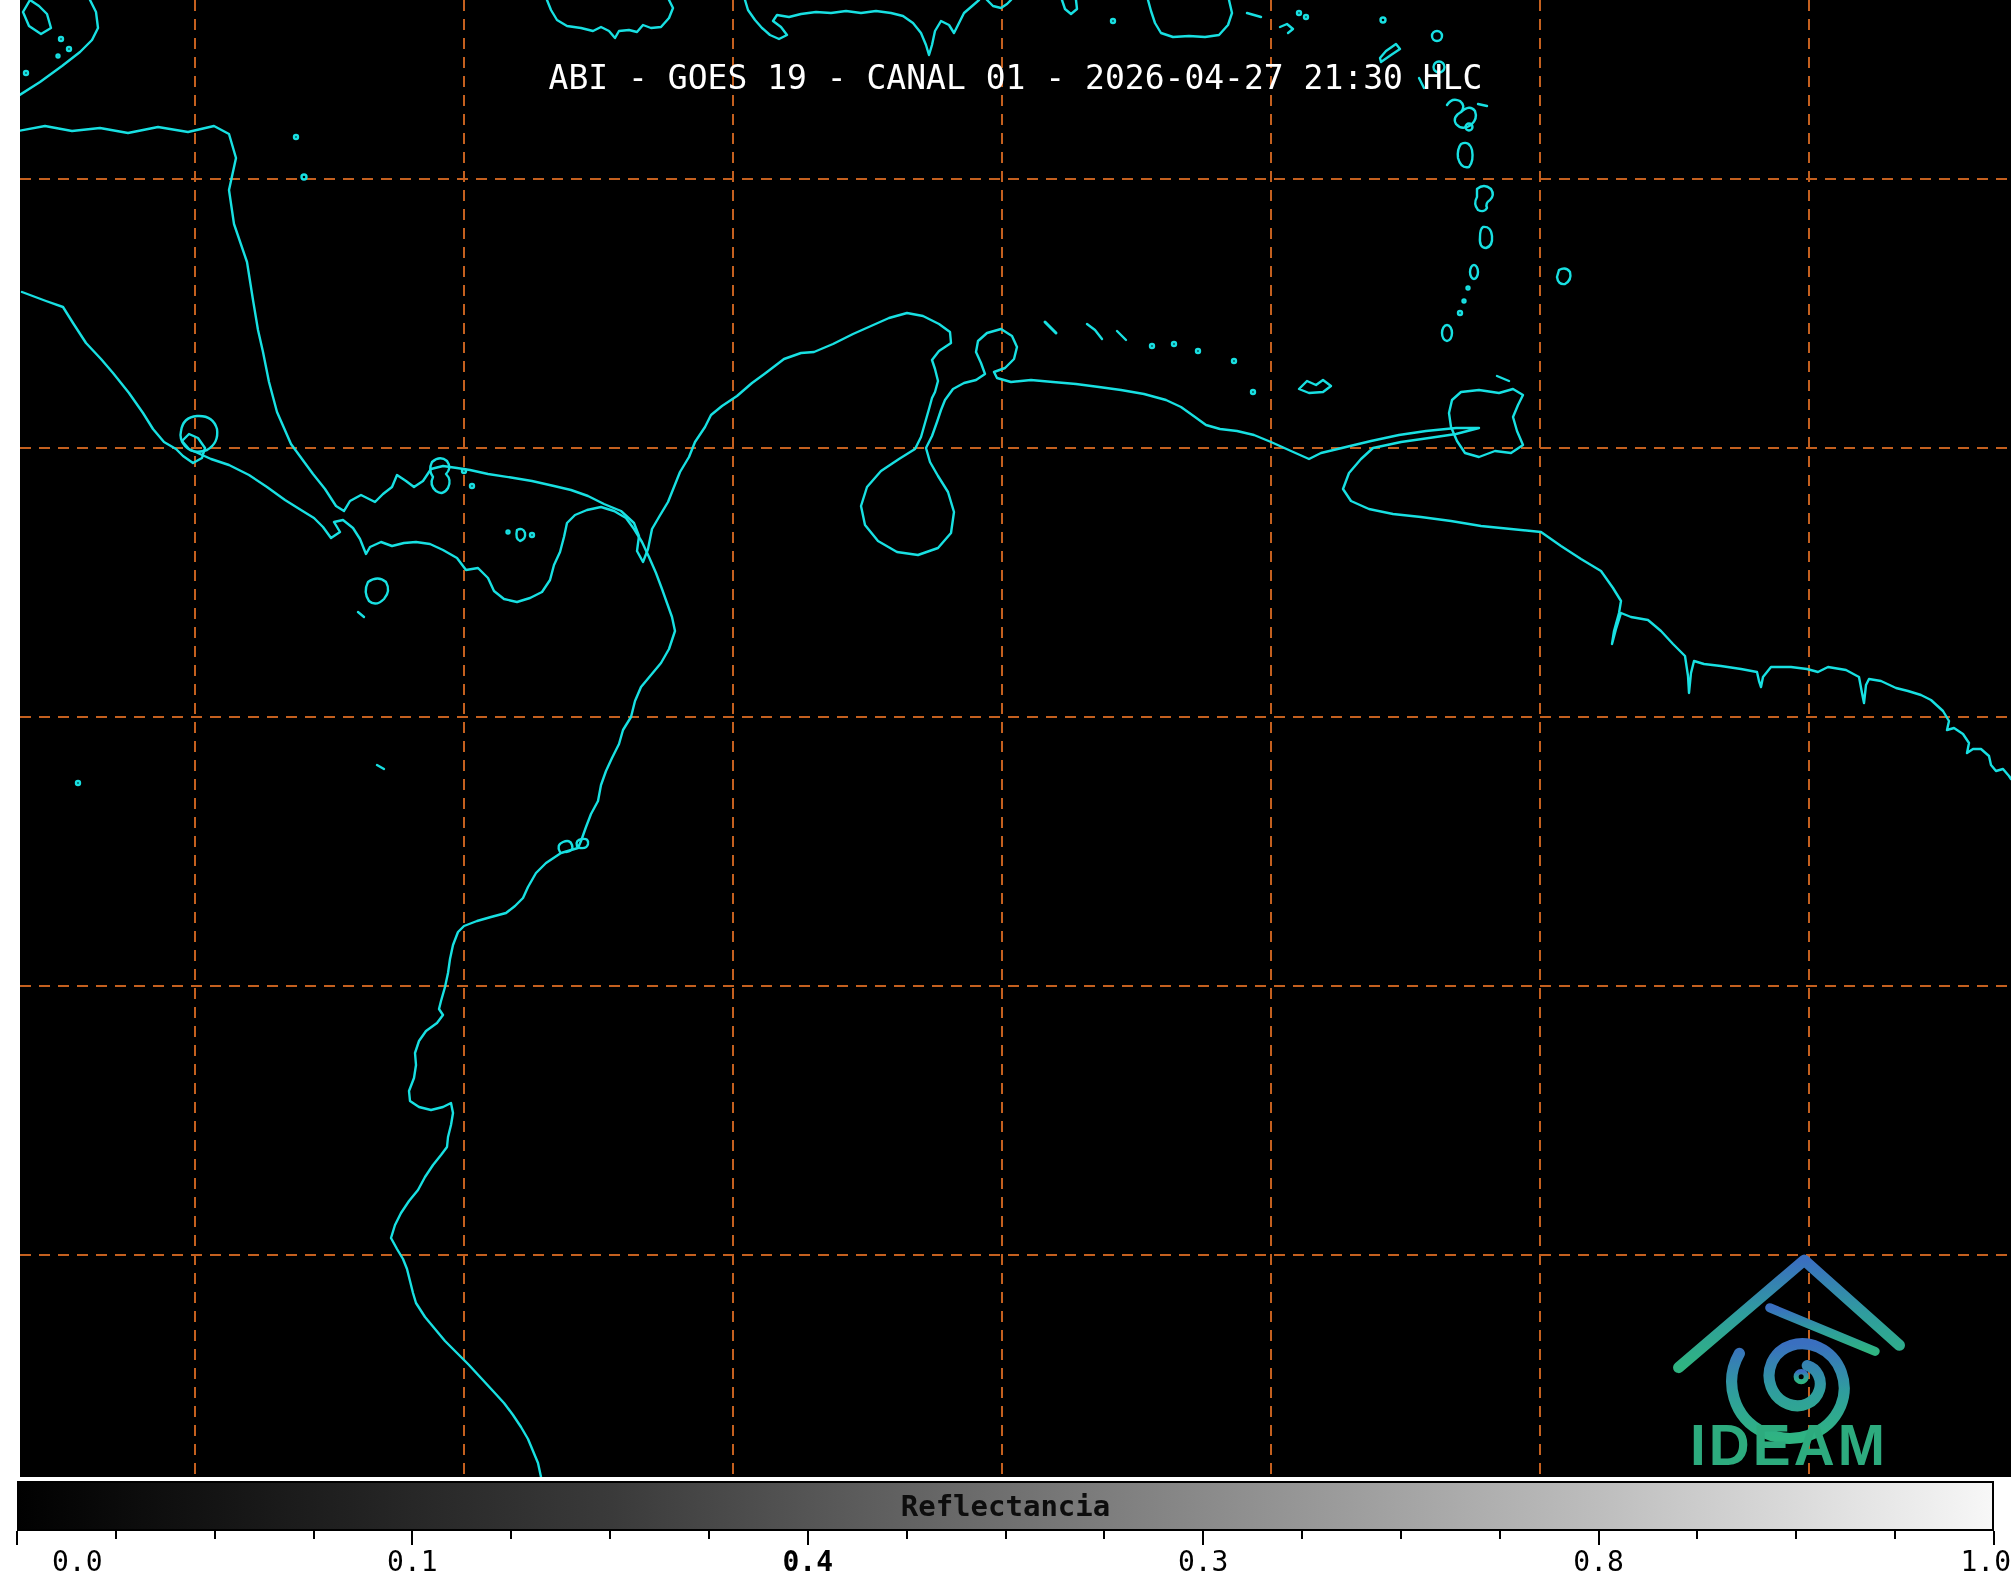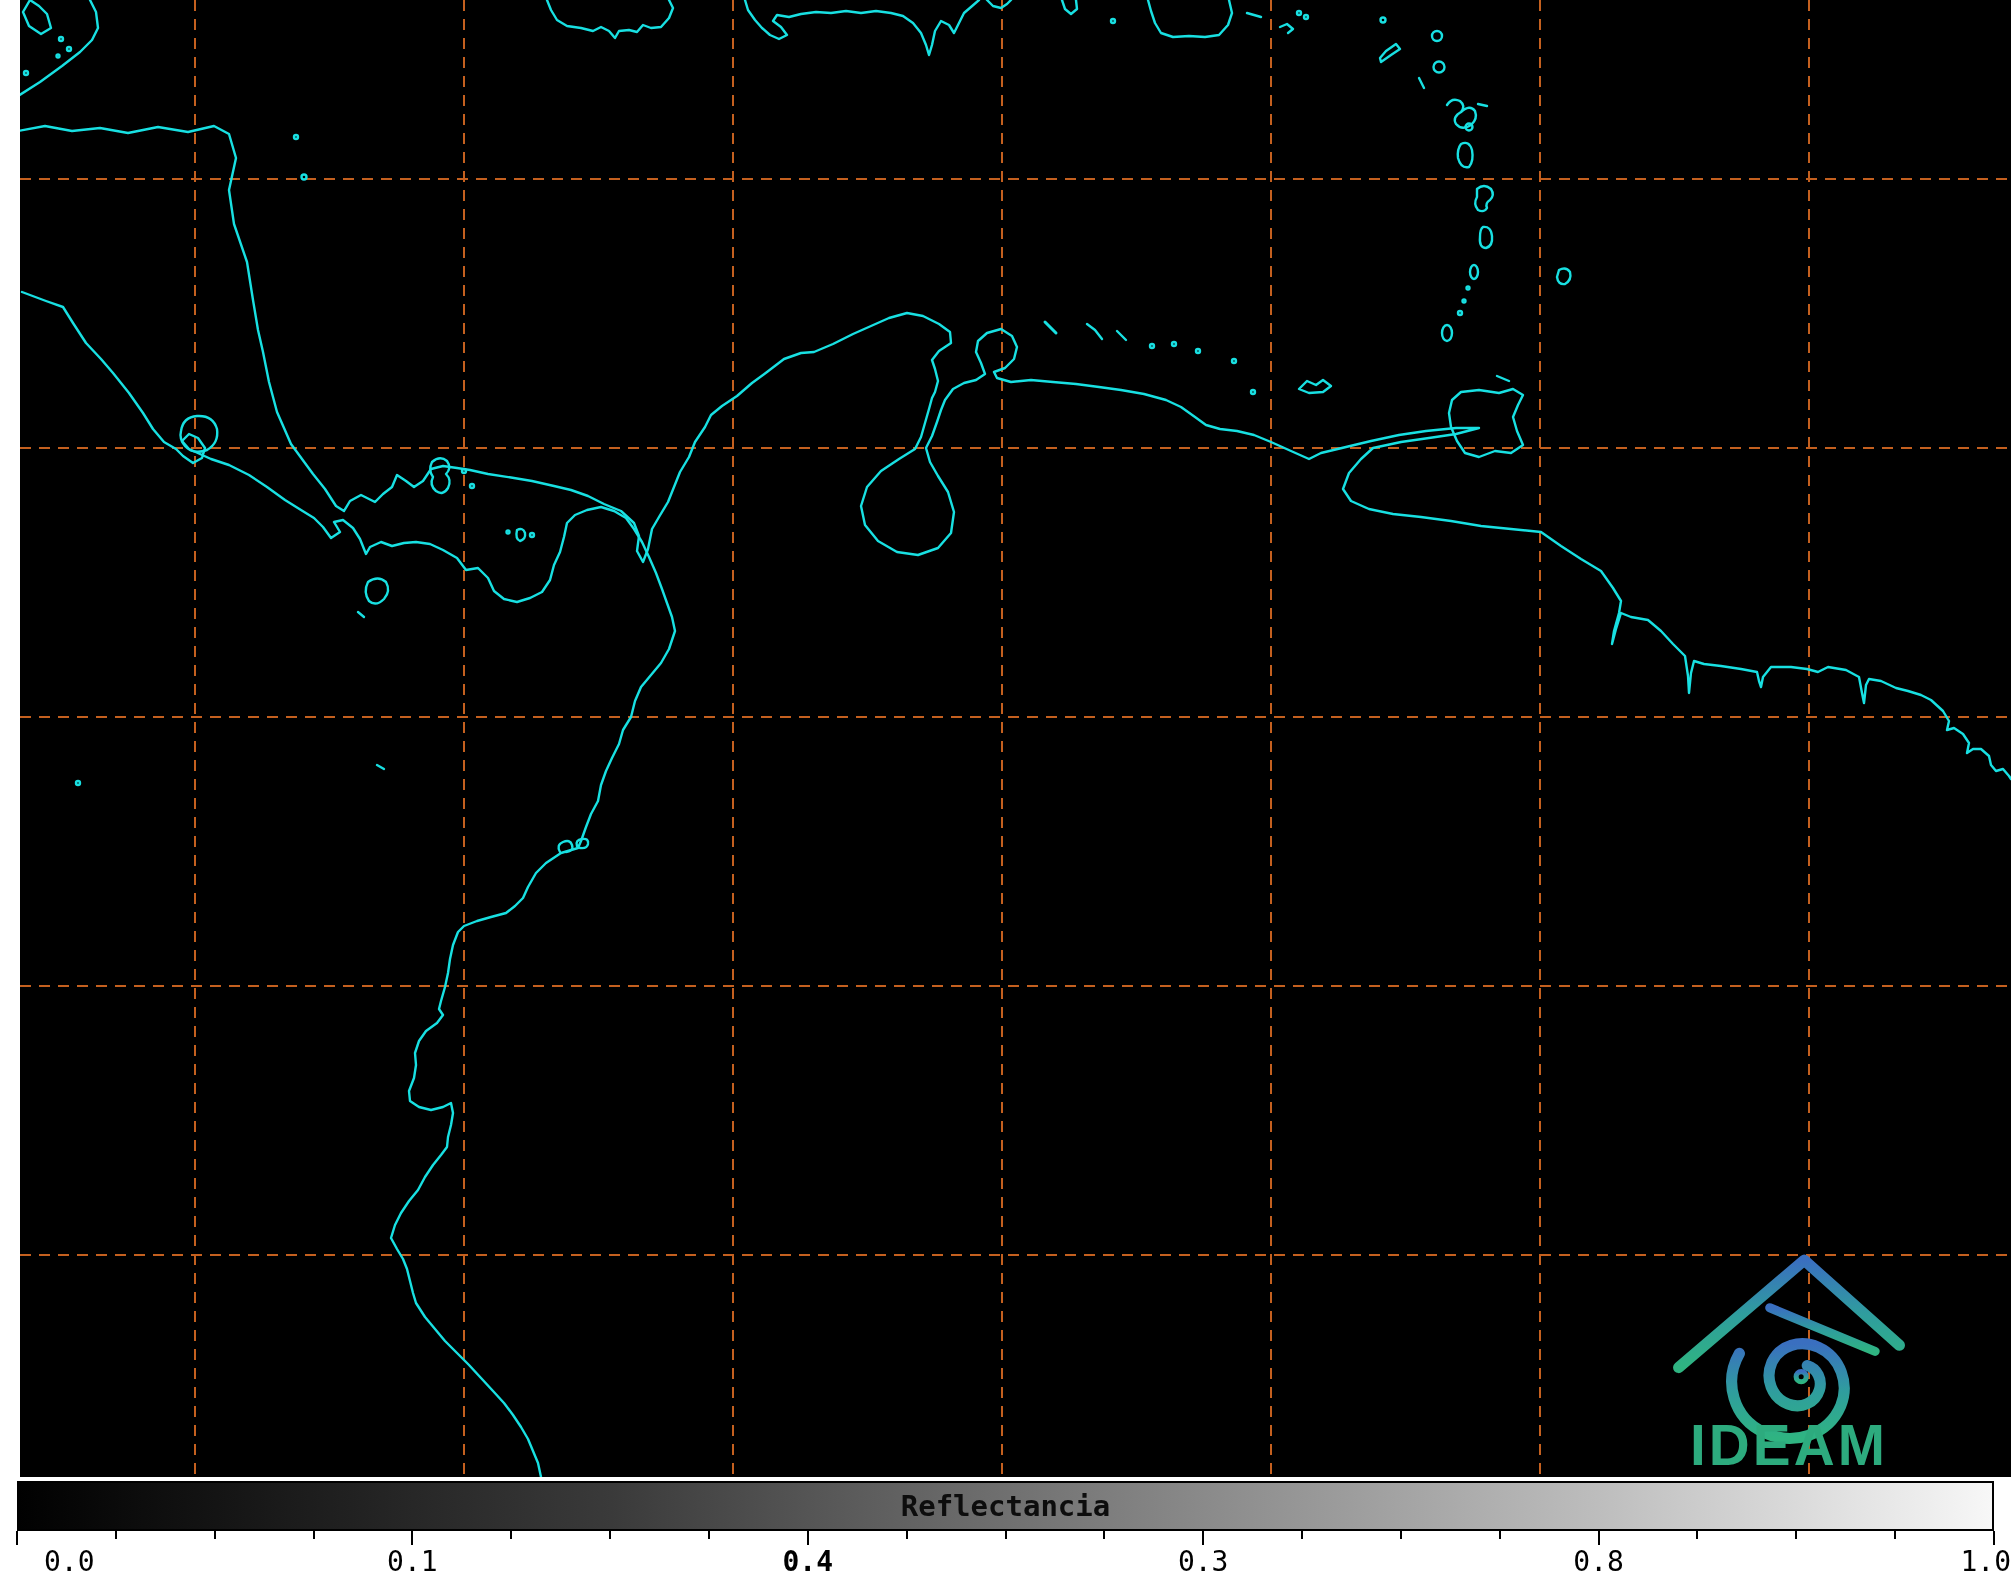--- a/index.html
+++ b/index.html
@@ -175,20 +175,21 @@
         <path d="M377,765 L384,769"></path>
 
         <path d="M30,0 L23,12 L29,26 L41,34 L51,28 L47,14 L39,6 L30,0 M18,96 L40,82 L62,66 L80,52 L92,40 L98,28 L96,12 L90,0"></path>
         <circle cx="61" cy="39" r="2"></circle>
           <circle cx="69" cy="49" r="2"></circle>
         <circle cx="58" cy="56" r="1.5"></circle>
           <circle cx="26" cy="73" r="2"></circle>
       </g>
     </svg>
 
+    <div class="map-title">ABI - GOES 19 - CANAL 01 - 2026-04-27 21:30 HLC</div>
 
     <svg class="logo" viewBox="0 0 250 235">
       <defs>
         <linearGradient id="lg" x1="0" y1="0" x2="0" y2="1">
           <stop offset="0%" stop-color="#3a6fc0"></stop>
           <stop offset="50%" stop-color="#2f9d9e"></stop>
           <stop offset="100%" stop-color="#2fb481"></stop>
         </linearGradient>
       </defs>
       <g fill="none" stroke="url(#lg)" stroke-linecap="round" stroke-linejoin="round">
@@ -214,21 +215,21 @@
       <div class="cb-tick minor" style="left: 905.65px;"></div>
       <div class="cb-tick minor" style="left: 1004.5px;"></div>
       <div class="cb-tick minor" style="left: 1103.35px;"></div>
       <div class="cb-tick minor" style="left: 1301.05px;"></div>
       <div class="cb-tick minor" style="left: 1399.9px;"></div>
       <div class="cb-tick minor" style="left: 1498.75px;"></div>
       <div class="cb-tick minor" style="left: 1696.45px;"></div>
       <div class="cb-tick minor" style="left: 1795.3px;"></div>
       <div class="cb-tick minor" style="left: 1894.15px;"></div>
       <div class="cb-tick major" style="left: 16px;"></div>
-      <span class="cb-ticklabel" style="left: 0px; transform: none; padding-left: 44px;">0.0</span>
+      <span class="cb-ticklabel" style="left: 8px; transform: none; padding-left: 44px;">0.0</span>
       <div class="cb-tick major" style="left: 411.4px;"></div>
       <span class="cb-ticklabel" style="left: 412.4px;">0.1</span>
       <div class="cb-tick major" style="left: 806.8px;"></div>
       <span class="cb-ticklabel" style="left: 807.8px; font-weight: bold;">0.4</span>
       <div class="cb-tick major" style="left: 1202.2px;"></div>
       <span class="cb-ticklabel" style="left: 1203.2px;">0.3</span>
       <div class="cb-tick major" style="left: 1597.6px;"></div>
       <span class="cb-ticklabel" style="left: 1598.6px;">0.8</span>
       <div class="cb-tick major" style="left: 1993px;"></div>
       <span class="cb-ticklabel" style="right: 0px; transform: none; text-align: right;">1.0</span>

